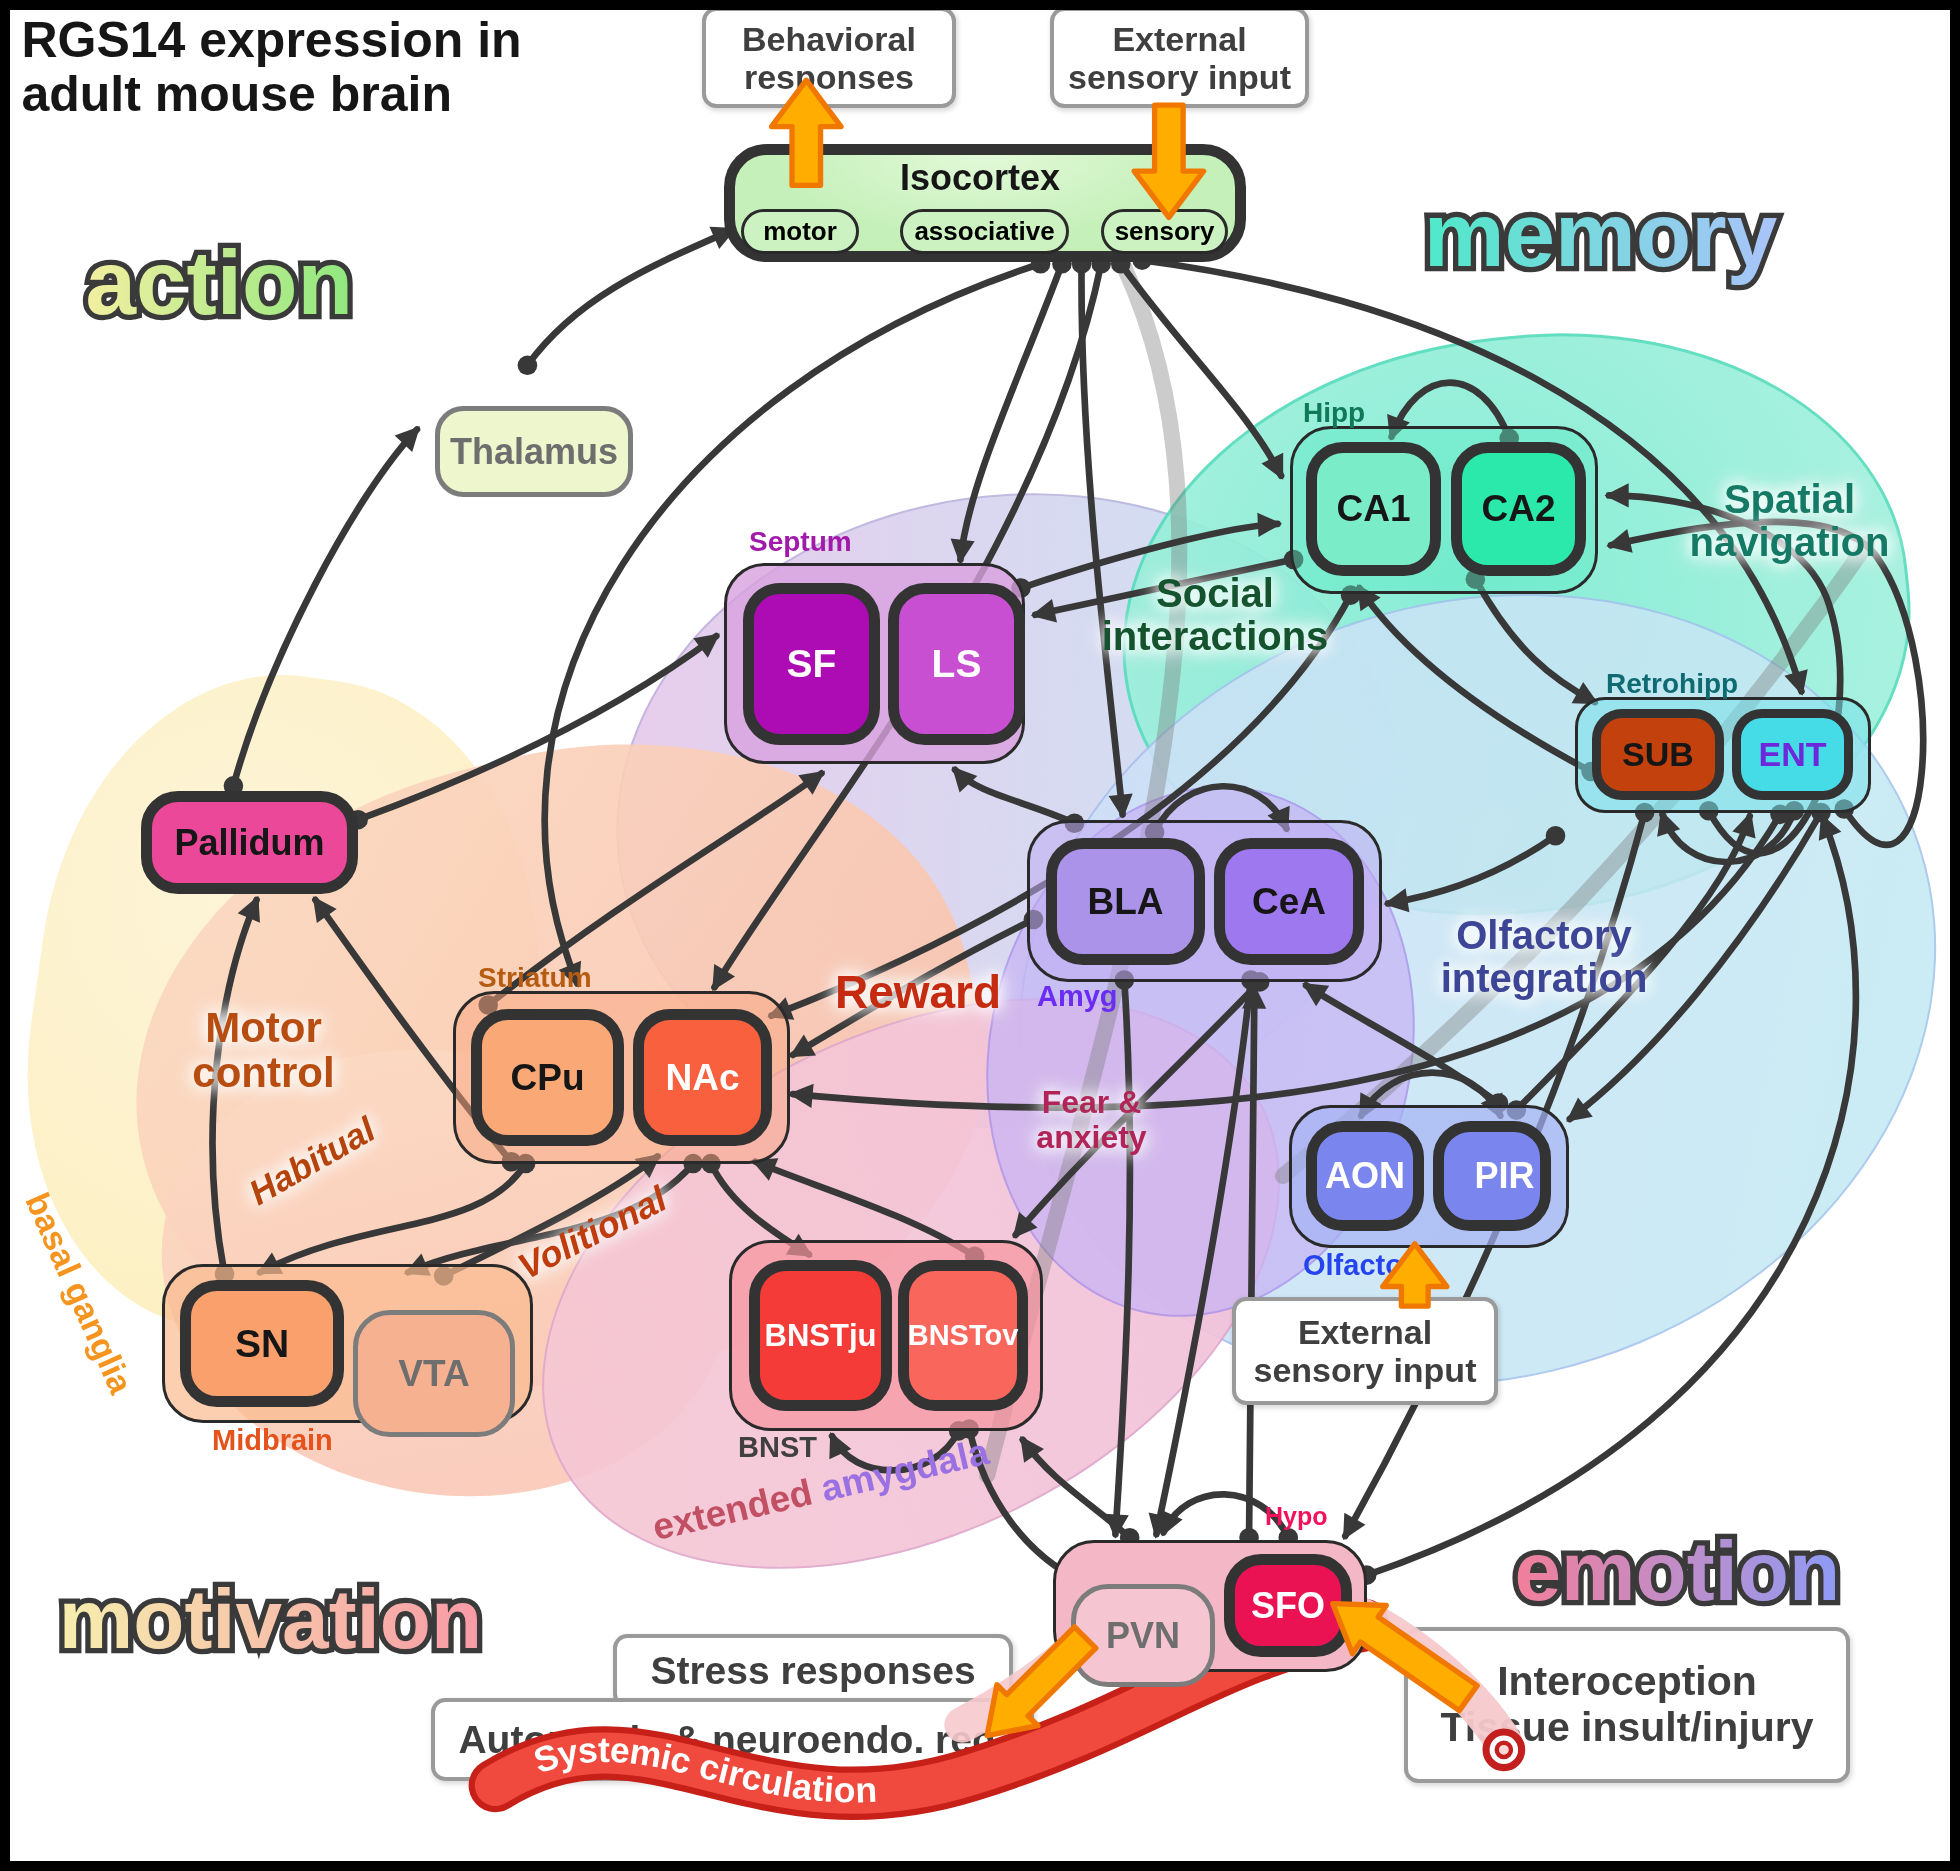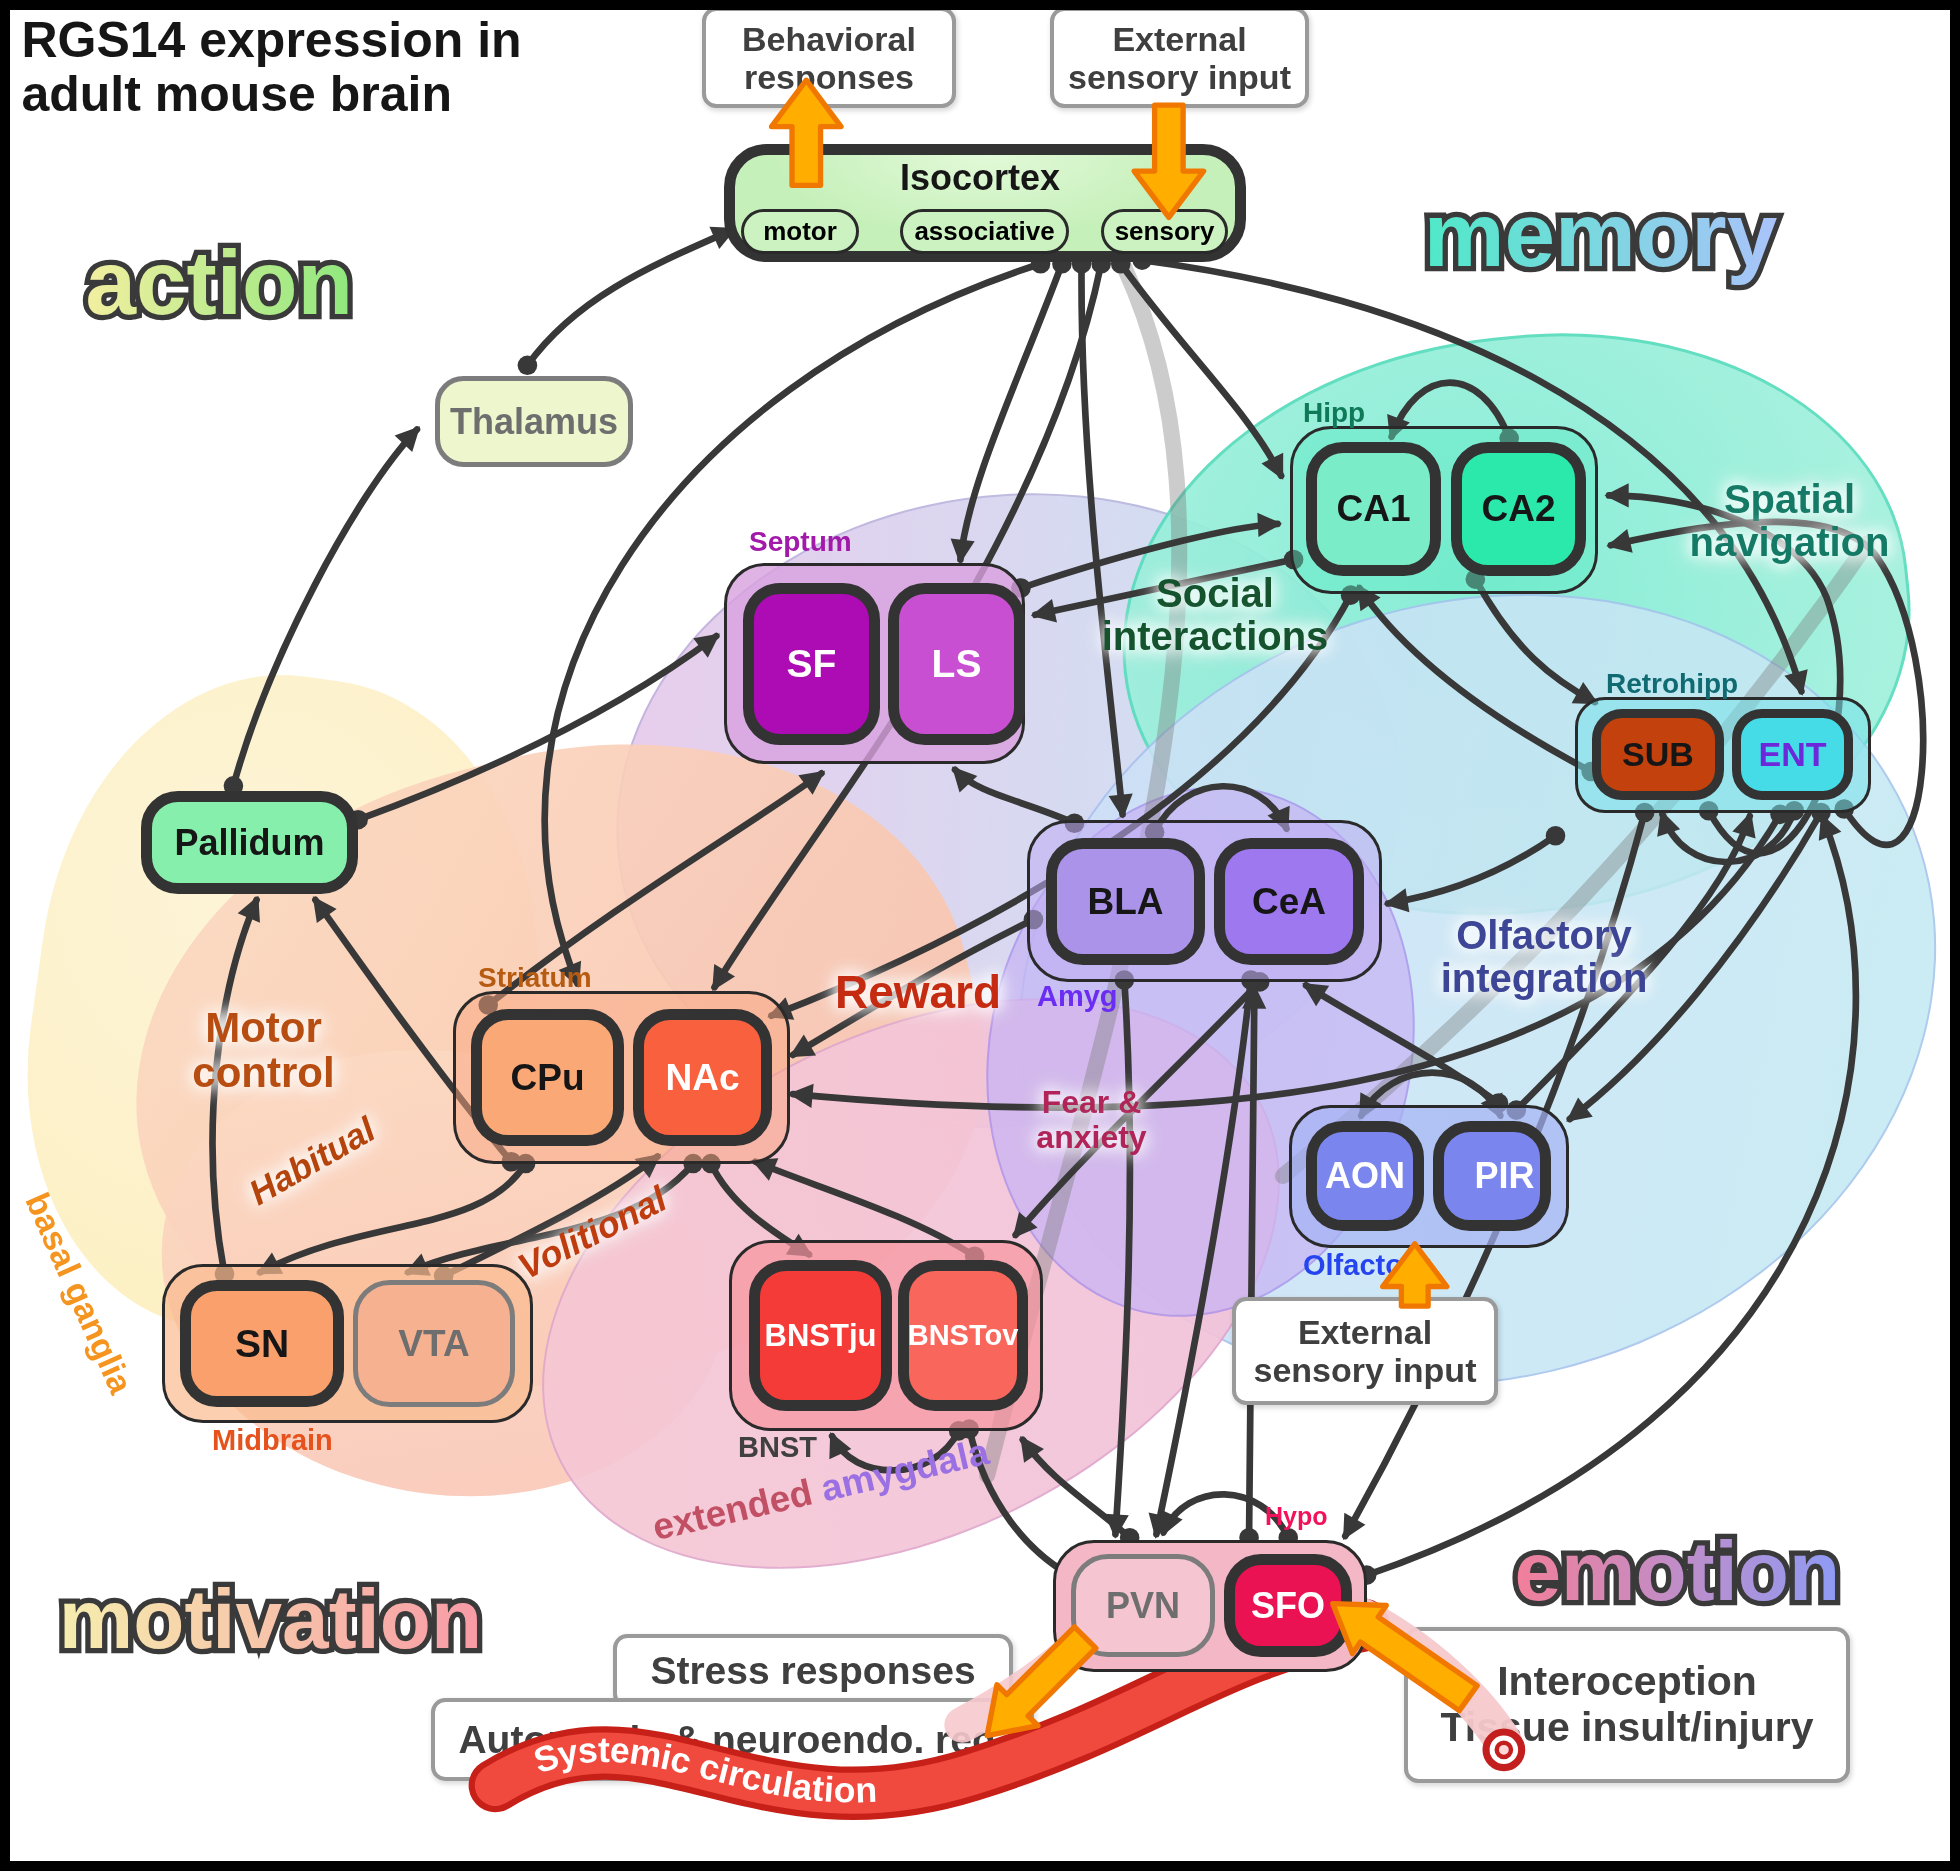--- a/index.html
+++ b/index.html
@@ -6,21 +6,21 @@
   #canvas{position:relative;width:1960px;height:1871px;background:#ffffff;overflow:hidden;
           font-family:"Liberation Sans",sans-serif;}
   #frame{position:absolute;inset:0;border:10.7px solid #000;z-index:40;pointer-events:none;}
   .blob{position:absolute;z-index:1;}
   svg.layer{position:absolute;left:0;top:0;z-index:5;}
   svg#svg-over{z-index:30;}
   .underbox{z-index:3;}
   .node{position:absolute;display:flex;align-items:center;justify-content:center;
         font-weight:bold;border:11.6px solid #333;border-radius:37px;box-sizing:border-box;
         font-size:37px;z-index:10;letter-spacing:0px;}
-  .node.thin{border:5.3px solid #7c7c7c;color:#6e6e6e;}
+  .node.thin{border:5.3px solid #7c7c7c;color:#6e6e6e;margin-top:30px;}
   .container{position:absolute;border:3.6px solid #2a2a2a;border-radius:41px;box-sizing:border-box;z-index:9;}
   .rlabel{position:absolute;font-weight:bold;z-index:12;white-space:nowrap;}
   .flabel{position:absolute;font-weight:bold;text-align:center;line-height:1.08;z-index:8;white-space:pre-line;
           text-shadow:0 0 12.5px #fff,0 0 19.6px #fff,0 0 27px rgba(255,255,255,.9);}
   .iobox{position:absolute;background:#fff;border:4.5px solid #9a9a9a;border-radius:14.3px;
          display:flex;align-items:center;justify-content:center;text-align:center;
          font-weight:bold;color:#3f3f3f;line-height:1.12;white-space:pre-line;z-index:10;
          box-shadow:1.8px 2.7px 5.3px rgba(0,0,0,.15);}
   .pill{position:absolute;display:flex;align-items:center;justify-content:center;
         border:3.6px solid #2a2a2a;border-radius:23px;font-weight:bold;font-size:26px;
@@ -198,21 +198,21 @@
   <div class="iobox" style="left:1232px;top:1297px;width:258px;height:100px;font-size:34px;">External
 sensory input</div>
 
   <div class="node" style="left:724px;top:144px;width:522px;height:118px;background:radial-gradient(ellipse at 50% 0%,#e2f9d8,#c6f0ba 60%);border-radius:43px;"></div>
   <div class="rlabel" style="left:900px;top:157px;font-size:36px;color:#161616;">Isocortex</div>
   <div class="pill" style="left:741px;top:209px;width:118px;height:45px;">motor</div>
   <div class="pill" style="left:900px;top:209px;width:169px;height:45px;">associative</div>
   <div class="pill" style="left:1101px;top:209px;width:127px;height:45px;">sensory</div>
 
   <div class="node thin" style="left:435px;top:376px;width:198px;height:91px;background:#edf6cc;font-size:36px;border-radius:28.5px;">Thalamus</div>
-  <div class="node" style="left:141px;top:791px;width:217px;height:103px;background:#86efac;font-size:36px;color:#161616;">Pallidum</div>
+  <div class="node" style="left:141px;top:791px;width:217px;height:103px;background:#ec4899;font-size:36px;color:#161616;">Pallidum</div>
 
   <div class="rlabel" style="left:749px;top:526px;font-size:28px;color:#a11aaa;">Septum</div>
   <div class="container" style="left:724px;top:563px;width:301px;height:201px;background:rgba(216,160,222,.8);"></div>
   <div class="node" style="left:743px;top:583px;width:137px;height:162px;background:#ad0cb5;color:#fff;font-size:39px;">SF</div>
   <div class="node" style="left:888px;top:583px;width:137px;height:162px;background:#c94fd2;color:#fff;font-size:39px;">LS</div>
 
   <div class="rlabel" style="left:1303px;top:397px;font-size:28px;color:#107a58;">Hipp</div>
   <div class="container" style="left:1290px;top:426px;width:308px;height:168px;background:rgba(90,232,196,.45);"></div>
   <div class="node" style="left:1306px;top:442px;width:135px;height:134px;background:#7becc8;color:#161616;font-size:37px;">CA1</div>
   <div class="node" style="left:1451px;top:442px;width:135px;height:134px;background:#2ae9aa;color:#161616;font-size:37px;">CA2</div>

